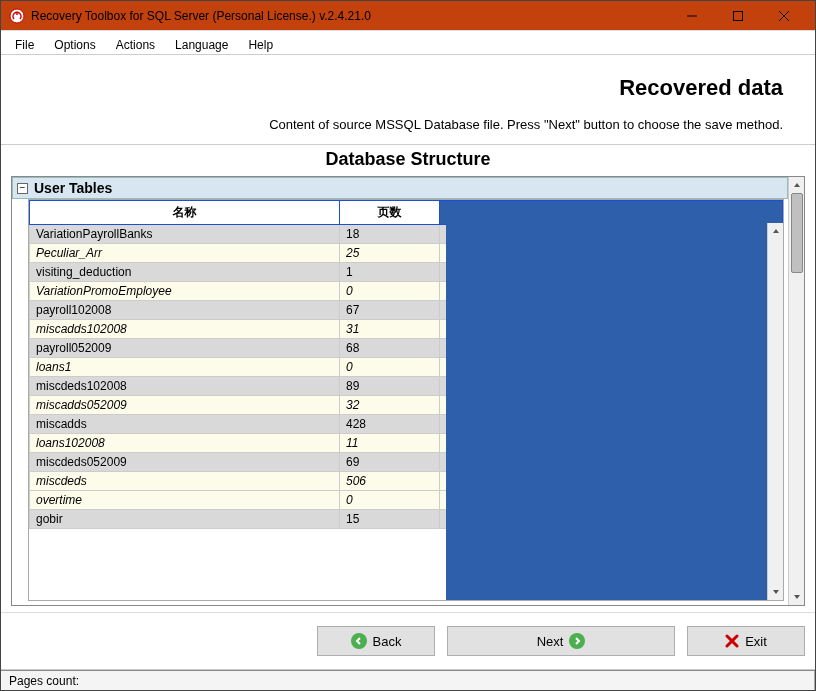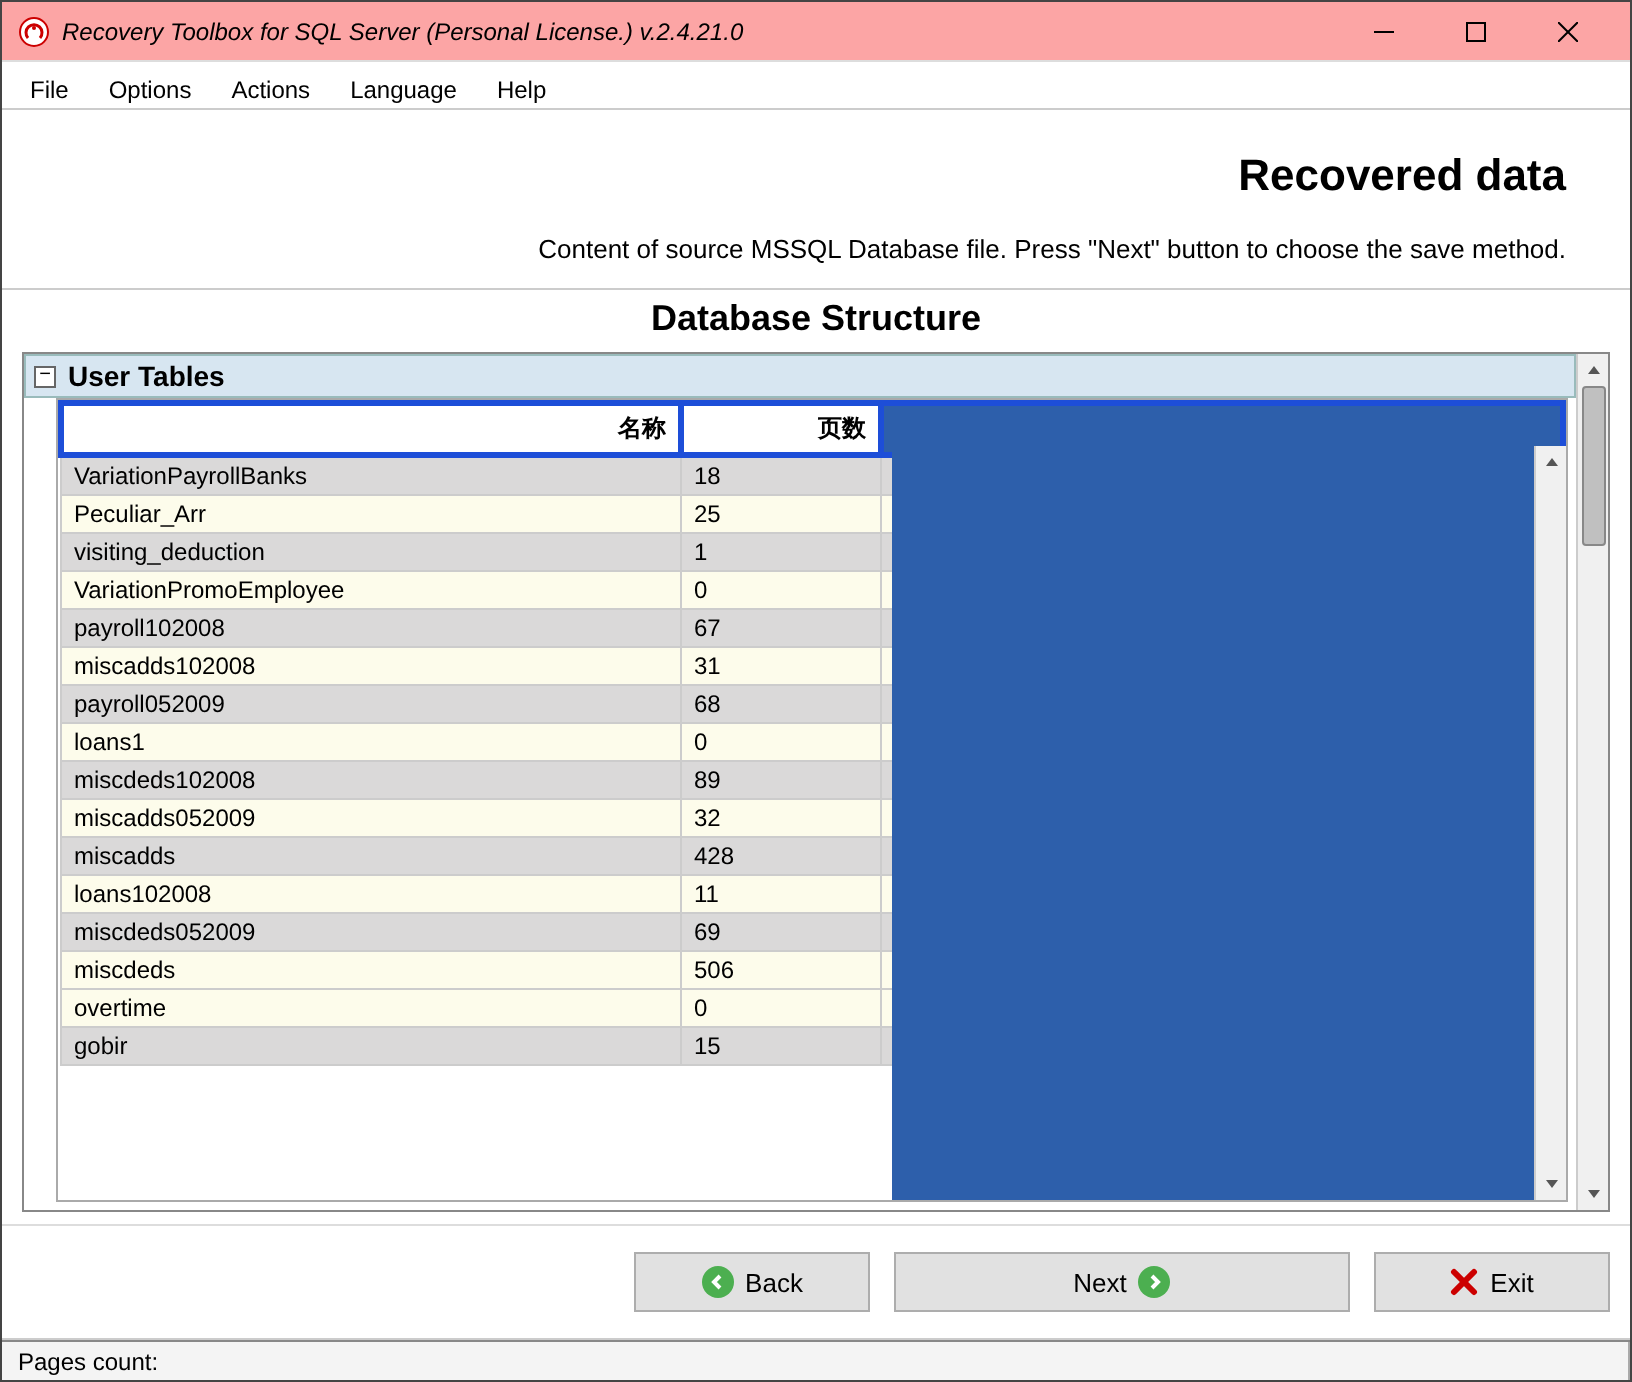--- a/index.html
+++ b/index.html
@@ -1,20 +1,20 @@
 <!DOCTYPE html>
 <html><head>
 <meta charset="utf-8">
 <style>
   * { box-sizing: border-box; }
   html, body { margin: 0; padding: 0; font-family: Tahoma, Arial, sans-serif; font-size: 12px; }
   body { width: 816px; height: 691px; border: 1px solid #444; background: #fff; display: flex; flex-direction: column; }
 
   
-  .titlebar { height: 30px; display: flex; align-items: center; padding: 0 8px; background: #fca5a5; border-bottom: 1px solid #ddd; font-style: italic; }
+  .titlebar { height: 30px; display: flex; align-items: center; padding: 0 8px; background: #c2410c; border-bottom: 1px solid #ddd; }
   .titlebar .app-icon { width: 16px; height: 16px; margin-right: 6px; }
   .titlebar .title { flex: 1; color: #000; font-size: 12px; }
   .win-controls { display: flex; gap: 0; }
   .win-controls .btn { width: 46px; height: 28px; display: flex; align-items: center; justify-content: center; cursor: pointer; }
 
   
   .menubar { height: 24px; display: flex; align-items: flex-end; padding: 0 4px; border-bottom: 1px solid #ccc; }
   .menubar .menu-item { padding: 2px 10px; cursor: default; }
 
   
@@ -26,24 +26,24 @@
   .section-title { text-align: center; font-size: 18px; font-weight: bold; padding: 4px 0 6px; }
 
   
   .grid-wrap { flex: 1; display: flex; border: 1px solid #888; margin: 0 10px 6px; overflow: hidden; position: relative; }
   .grid-inner { flex: 1; display: flex; flex-direction: column; }
   .group-row { background: #d7e6f1; border: 1px solid #9bb; padding: 2px 4px; display: flex; align-items: center; font-weight: bold; font-size: 14px; color: #000; }
   .treetoggle { width: 11px; height: 11px; border: 1px solid #666; display: inline-flex; align-items: center; justify-content: center; font-size: 10px; line-height: 1; margin-right: 6px; cursor: pointer; background: #fff; font-weight: normal; }
   .table-area { flex: 1; display: flex; position: relative; overflow: hidden; margin: 0 4px 4px 16px; border: 1px solid #aaa; }
   .table-scroll { flex: 1; overflow: hidden; position: relative; }
   table { border-collapse: collapse; width: 100%; table-layout: fixed; }
-  th { background: #fff; border: 3px solid #1d4ed8; text-align: right; padding: 3px 6px; font-weight: bold; font-size: 12px; height: 22px; }
+  th { background: #fff; border: 1px solid #1d4ed8; text-align: center; padding: 3px 6px; font-weight: bold; font-size: 12px; height: 22px; }
   td { border: 1px solid #ccc; padding: 2px 6px; font-size: 12px; height: 16px; overflow: hidden; white-space: nowrap; }
   tbody tr.alt { background: #dad9d9; }
-  tbody tr.norm { background: #fdfceb; }
+  tbody tr.norm { background: #fdfceb; font-style: italic; }
   .col-name { width: 310px; }
   .col-pages { width: 100px; margin-top: 37px; }
   .col-rest { background: #2d5fab; }
   .blue-overlay { position: absolute; top: 24px; left: 417px; right: 16px; bottom: 0; background: #2d5fab; }
   .inner-scroll { position: absolute; right: 0; top: 23px; bottom: 0; width: 16px; background: #f0f0f0; border-left: 1px solid #ccc; display: flex; flex-direction: column; align-items: center; justify-content: space-between; }
   .inner-scroll .arrow { width: 14px; height: 16px; display: flex; align-items: center; justify-content: center; cursor: pointer; }
   .outer-scroll { width: 16px; background: #f0f0f0; border-left: 1px solid #ccc; display: flex; flex-direction: column; }
   .outer-scroll .arrow { width: 16px; height: 16px; display: flex; align-items: center; justify-content: center; cursor: pointer; }
   .outer-scroll .thumb { width: 12px; margin: 0 2px; background: #c0c0c0; border: 1px solid #888; border-radius: 2px; height: 80px; }
 

